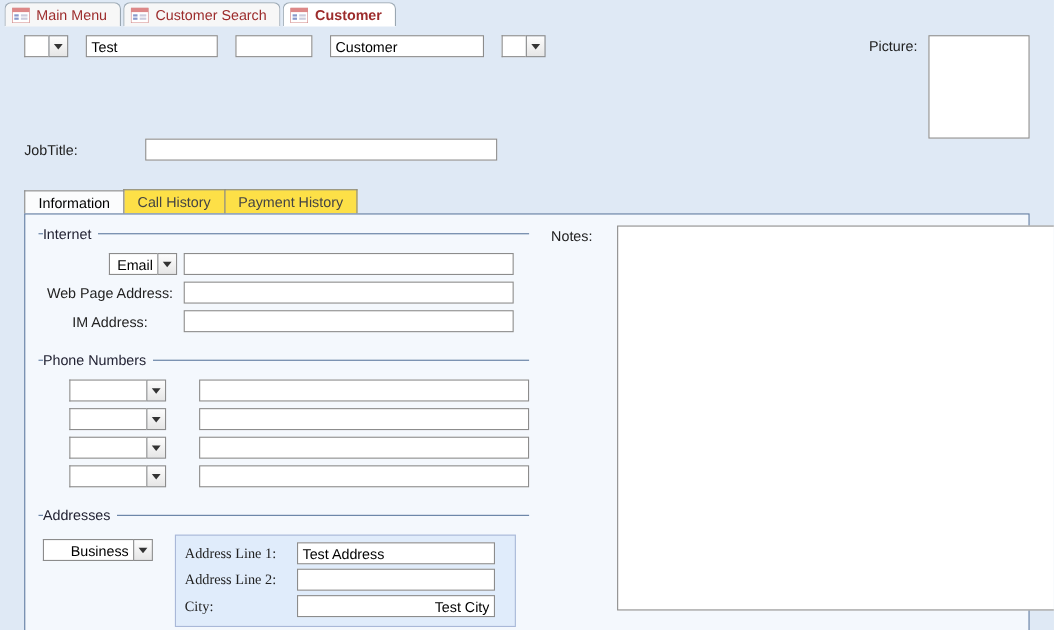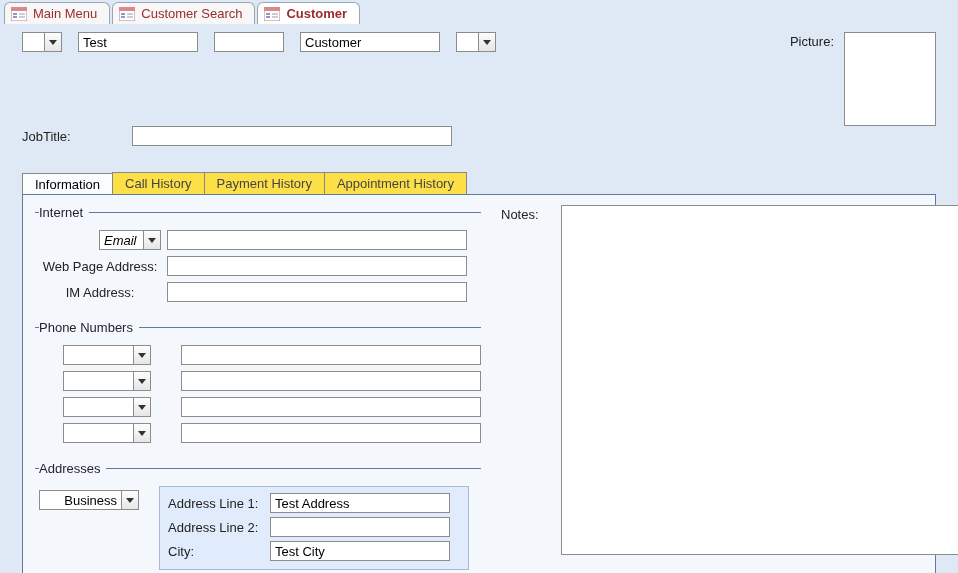--- a/index.html
+++ b/index.html
@@ -157,21 +157,21 @@
   .phone-row { display:flex; align-items:center; gap:30px; margin-bottom:6px; padding-left:24px;}
   .phone-row .combo input{ width:70px;}
   .phone-row .txt{ width:300px;}
   .address-box {
     background: #e0ecfb;
     border: 1px solid #a9b8d8;
     padding: 6px 8px 4px 8px;
     width: 310px;
   }
   .arow{ display:flex; align-items:center; margin-bottom:4px; gap:6px;}
-  .arow .alabel{ width:96px;}
+  .arow .alabel{ width:96px;font-family:Liberation Serif, serif;}
   .arow input{}
   .addr-left{ display:flex; align-items:flex-start; gap:20px;}
   .notes-row{ display:flex; gap:22px;}
   .notes-row textarea{
     width: 400px; height: 350px;
     border:1px solid #8c8c8c; background:#fff;
     font:inherit; resize:none;
   }
 </style>
 </head>
@@ -246,31 +246,30 @@
   <div class="jobtitle-row">
     <label>JobTitle:</label>
     <input type="text" style="width: 320px;" value="">
   </div>
 
   <div class="inner-tabs-wrap">
     <div class="inner-tabs">
       <div class="inner-tab active"><span>Information</span></div>
       <div class="inner-tab"><span>Call History</span></div>
       <div class="inner-tab"><span>Payment History</span></div>
-      <div class="inner-tab"><span>Appointment History</span></div>
     </div>
     <div class="inner-panel">
       <div class="cols">
         <div class="left-col">
           <fieldset class="group">
             <legend>Internet</legend>
             <div class="frow">
               <span class="lab right" style="width:122px; display:flex; justify-content:flex-end;">
                 <span class="combo">
-                  <input type="text" style="width: 44px; text-align: left; font-style: italic;" value="Email">
+                  <input type="text" style="width: 44px; text-align: right;" value="Email">
                   <span class="combo-btn">
                       <span class="tri"></span>
                     </span>
                 </span>
               </span>
               <input type="text" class="field-m" value="" style="">
             </div>
             <div class="frow">
               <span class="lab" style="width:122px; padding-left:0;">Web Page Address:</span>
               <input type="text" class="field-m" value="" style="">
@@ -334,21 +333,21 @@
                 <div class="arow">
                     <span class="alabel">Address Line 1:</span>
                     <input type="text" style="width: 180px;" value="Test Address">
                   </div>
                 <div class="arow">
                     <span class="alabel">Address Line 2:</span>
                     <input type="text" style="width: 180px;" value="">
                   </div>
                 <div class="arow">
                     <span class="alabel">City:</span>
-                    <input type="text" style="width: 180px;" value="Test City">
+                    <input type="text" style="width: 180px; text-align: right;" value="Test City">
                   </div>
 
               </div>
             </div>
           </fieldset>
         </div>
 
         <div class="right-col">
           <div class="notes-row">
             <span style="padding-top:2px;">Notes:</span>

